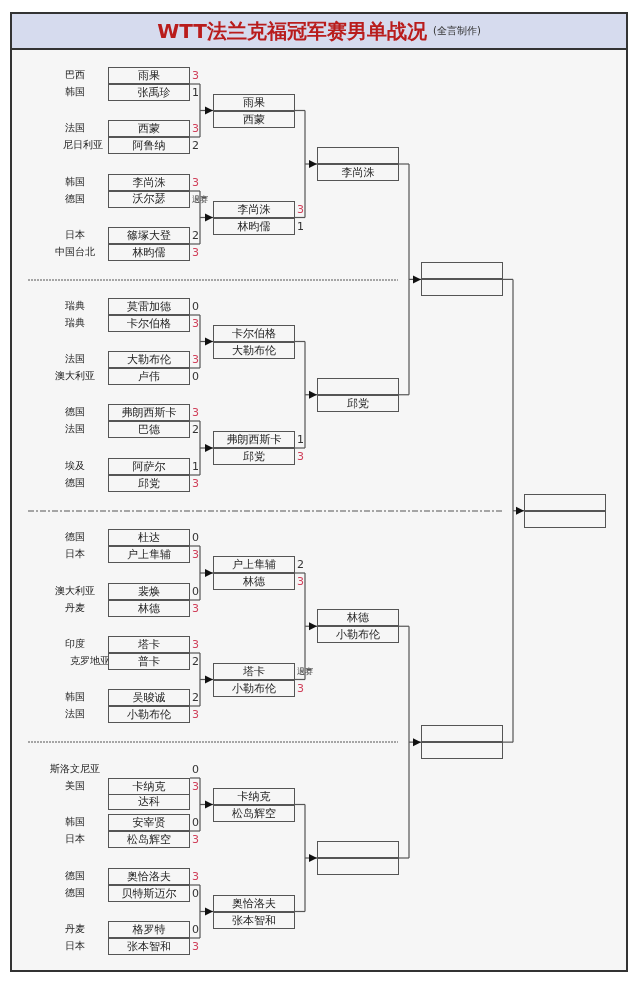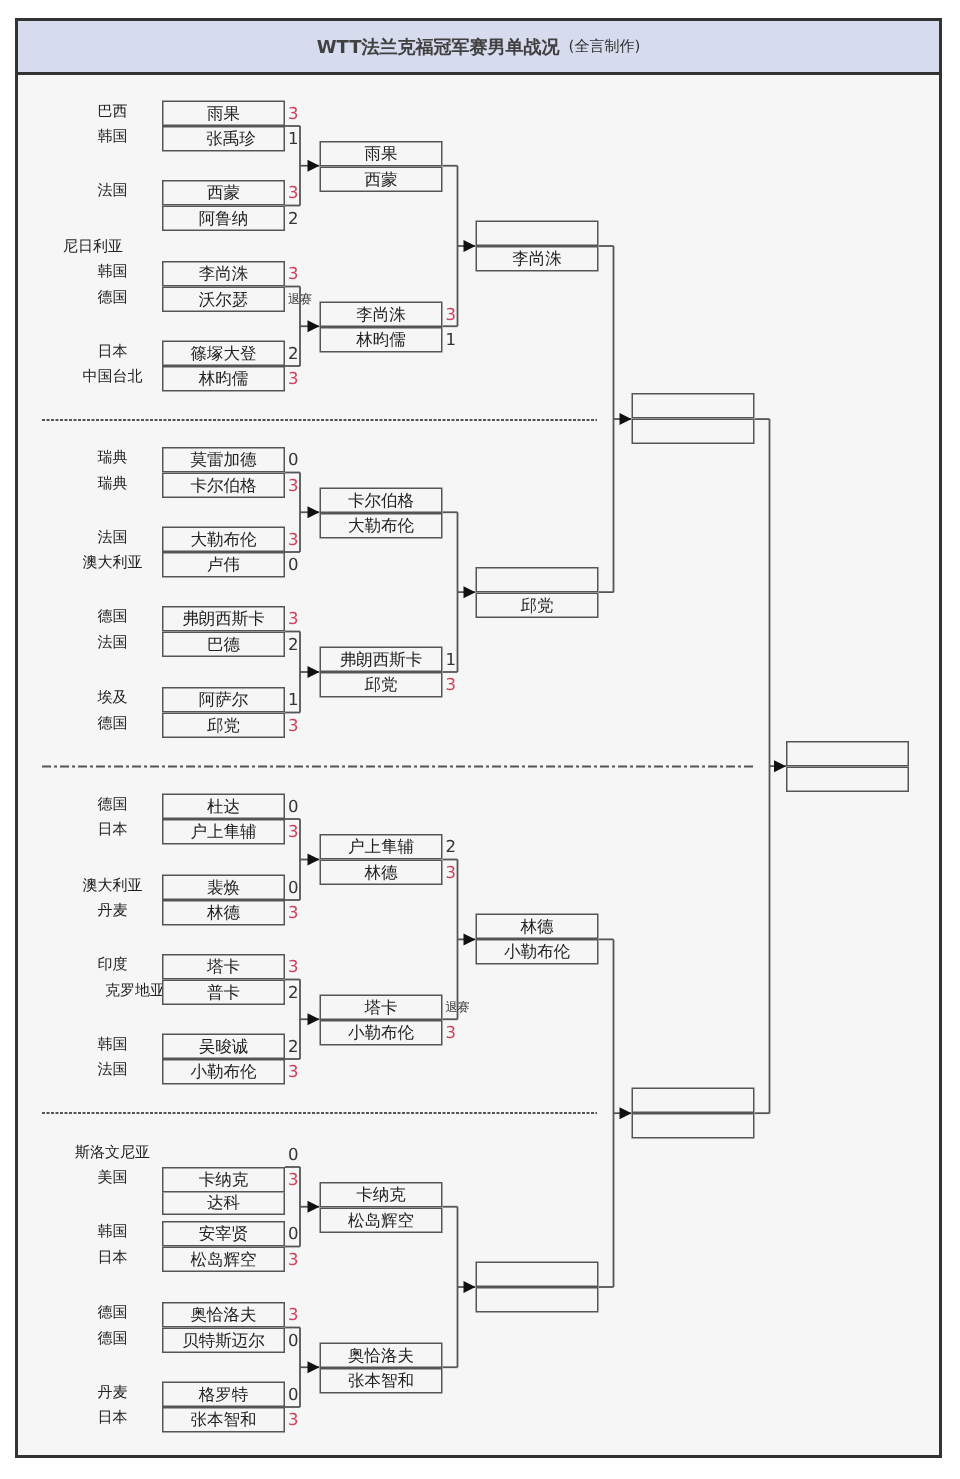--- a/index.html
+++ b/index.html
@@ -1,19 +1,19 @@
 <!DOCTYPE html>
 <html><head>
 <meta charset="utf-8">
 <style>
   html,body{margin:0;padding:0;background:#fff;}
   body{width:640px;height:986px;position:relative;overflow:hidden;font-family:"DejaVu Sans",sans-serif;}
   #frame{position:absolute;left:10px;top:12px;width:618px;height:960px;border:2px solid #333;background:#f6f6f6;box-sizing:border-box;}
   #header{position:absolute;left:0;top:0;width:100%;height:36px;background:#d6dbee;border-bottom:2px solid #333;box-sizing:border-box;display:flex;align-items:center;justify-content:center;}
-  #title{font-size:12px;font-weight:bold;color:#404040;}
+  #title{font-size:20px;font-weight:bold;color:#b91c1c;}
   #subtitle{font-size:10px;color:#333;margin-left:6px;}
   #canvas{position:absolute;left:0;top:0;width:640px;height:986px;}
   .country{position:absolute;width:70px;text-align:center;font-size:10px;color:#222;line-height:18px;height:18px;}
   .box{position:absolute;width:82px;height:17px;border:1px solid #555;box-sizing:border-box;background:#f6f6f6;text-align:center;font-size:11px;line-height:15px;color:#222;}
   .score{position:absolute;font-size:11px;line-height:17px;height:17px;color:#333;}
   .score.win{color:#d0405a;}
   .score.small{font-size:8px;}
   svg{position:absolute;left:0;top:0;}
 </style>
 </head>
@@ -109,28 +109,28 @@
 <div id="canvas">
     <div class="country" style="left: 40px; top: 66px;">巴西</div>
     <div class="box" style="left: 108px; top: 67px;">雨果</div>
     <div class="score win" style="left: 192px; top: 67px;">3</div>
     <div class="country" style="left: 40px; top: 83px;">韩国</div>
     <div class="box" style="left: 108px; top: 84px; padding-left: 10px;">张禹珍</div>
     <div class="score" style="left: 192px; top: 84px;">1</div>
     <div class="country" style="left: 40px; top: 119px;">法国</div>
     <div class="box" style="left: 108px; top: 120px;">西蒙</div>
     <div class="score win" style="left: 192px; top: 120px;">3</div>
-    <div class="country" style="left: 27px; top: 136px; margin-top: 20px;">尼日利亚</div>
+    <div class="country" style="left: 48px; top: 136px;">尼日利亚</div>
     <div class="box" style="left: 108px; top: 137px;">阿鲁纳</div>
     <div class="score" style="left: 192px; top: 137px;">2</div>
     <div class="country" style="left: 40px; top: 173px;">韩国</div>
     <div class="box" style="left: 108px; top: 174px;">李尚洙</div>
     <div class="score win" style="left: 192px; top: 174px;">3</div>
     <div class="country" style="left: 40px; top: 190px;">德国</div>
-    <div class="box" style="left: 108px; top: 191px;">沃尔瑟</div>
+    <div class="box" style="left: 108px; top: 191px; font-family: Liberation Mono, monospace;">沃尔瑟</div>
     <div class="score small" style="left: 192px; top: 191px;">退赛</div>
     <div class="country" style="left: 40px; top: 226px;">日本</div>
     <div class="box" style="left: 108px; top: 227px;">篠塚大登</div>
     <div class="score" style="left: 192px; top: 227px;">2</div>
     <div class="country" style="left: 40px; top: 243px;">中国台北</div>
     <div class="box" style="left: 108px; top: 244px;">林昀儒</div>
     <div class="score win" style="left: 192px; top: 244px;">3</div>
     <div class="country" style="left: 40px; top: 297px;">瑞典</div>
     <div class="box" style="left: 108px; top: 298px;">莫雷加德</div>
     <div class="score" style="left: 192px; top: 298px;">0</div>

